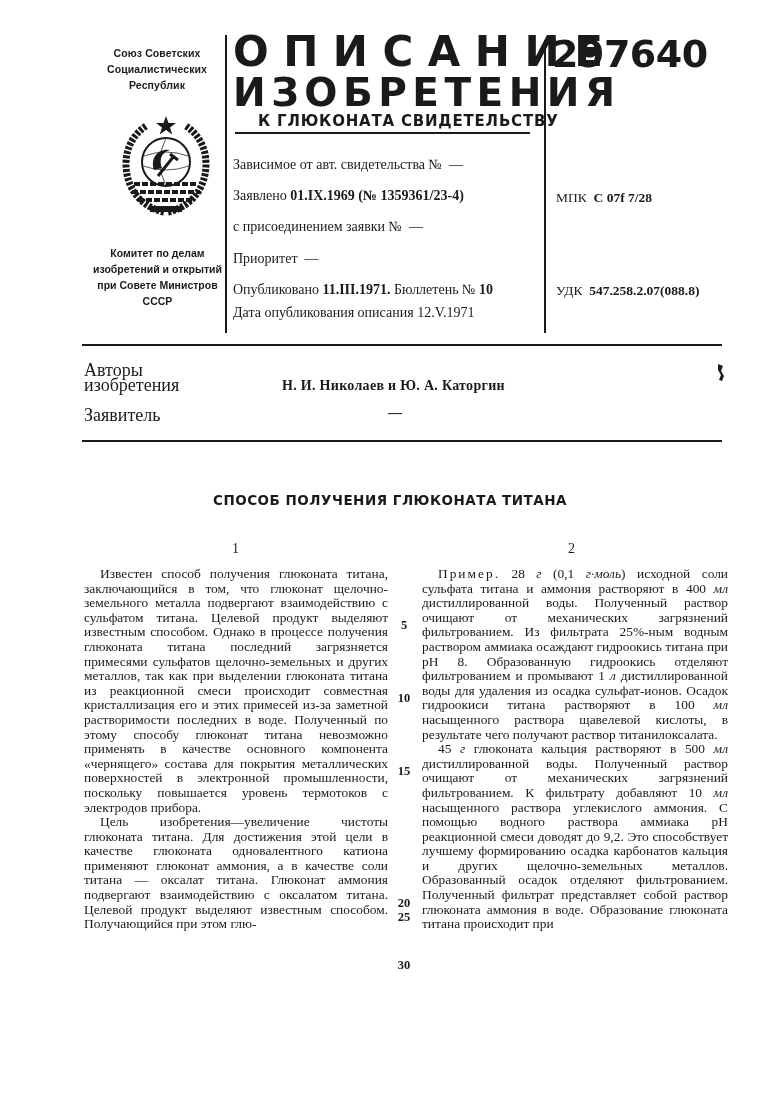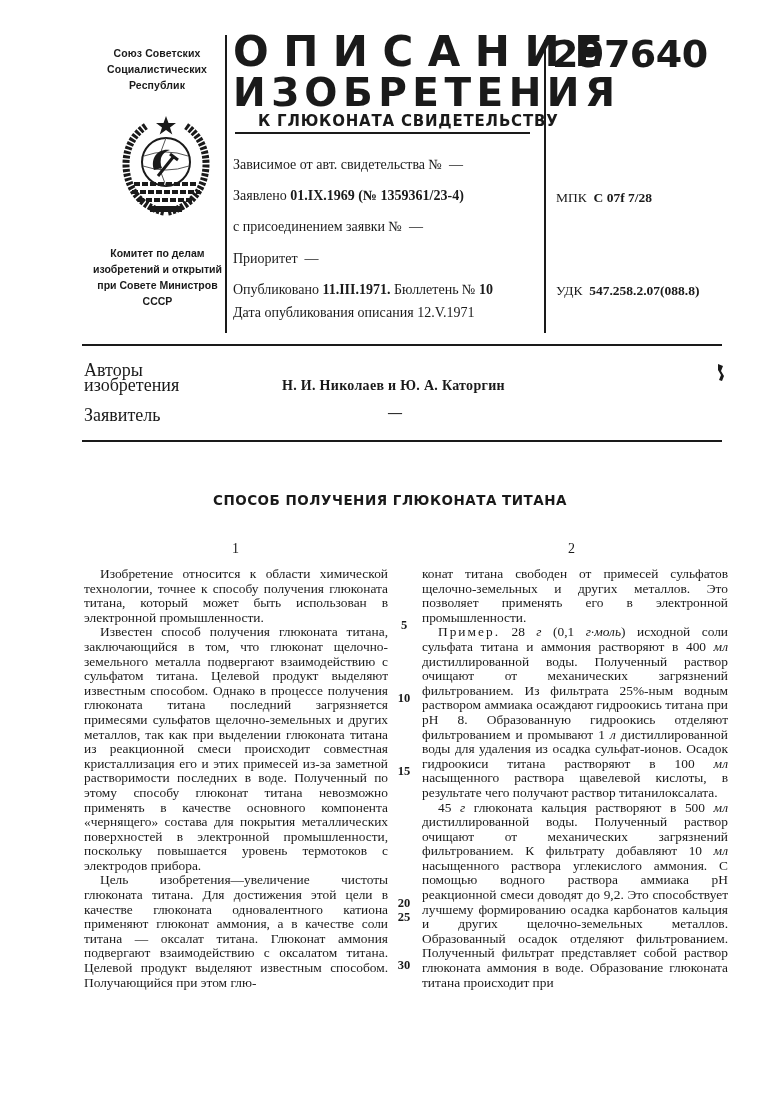--- a/index.html
+++ b/index.html
@@ -148,29 +148,27 @@
 </div>
 
 <div class="abs hrule" style="top:440px;"></div>
 
 <div class="abs doc-title">СПОСОБ ПОЛУЧЕНИЯ ГЛЮКОНАТА ТИТАНА</div>
 
 <div class="abs colnum" style="left:232px; top:541px;">1</div>
 <div class="abs colnum" style="left:568px; top:541px;">2</div>
 
 <div class="abs col col-left">
-  <p>Изобретение относится к области химической технологии, точнее к способу получения глюконата титана, который может быть использован в электронной промышленности.</p>
   <p>Известен способ получения глюконата титана, заключающийся в том, что глюконат щелочно-земельного металла подвергают взаимодействию с сульфатом титана. Целевой продукт выделяют известным способом. Однако в процессе получения глюконата титана последний загрязняется примесями сульфатов щелочно-земельных и других металлов, так как при выделении глюконата титана из реакционной смеси происходит совместная кристаллизация его и этих примесей из-за заметной растворимости последних в воде. Полученный по этому способу глюконат титана невозможно применять в качестве основного компонента «чернящего» состава для покрытия металлических поверхностей в электронной промышленности, поскольку повышается уровень термотоков с электродов прибора.</p>
   <p>Цель изобретения—увеличение чистоты глюконата титана. Для достижения этой цели в качестве глюконата одновалентного катиона применяют глюконат аммония, а в качестве соли титана — оксалат титана. Глюконат аммония подвергают взаимодействию с оксалатом титана. Целевой продукт выделяют известным способом. Получающийся при этом глю-</p>
 </div>
 
 <div class="abs gutter" style="top:618px;">5</div>
 <div class="abs gutter" style="top:691px;">10</div>
 <div class="abs gutter" style="top:764px;">15</div>
 <div class="abs gutter" style="top:883px;margin-top:13px;">20</div>
 <div class="abs gutter" style="top:910px;">25</div>
 <div class="abs gutter" style="top:958px;">30</div>
 
 <div class="abs col col-right">
-  <p class="noindent">конат титана свободен от примесей сульфатов щелочно-земельных и других металлов. Это позволяет применять его в электронной промышленности.</p>
   <p><span class="spaced">Пример.</span><span> 28 </span><span class="unit">г</span><span> (0,1 </span><span class="unit">г·моль</span><span>) исходной соли сульфата титана и аммония растворяют в 400 </span><span class="unit">мл</span><span> дистиллированной воды. Полученный раствор очищают от механических загрязнений фильтрованием. Из фильтрата 25%-ным водным раствором аммиака осаждают гидроокись титана при pH 8. Образованную гидроокись отделяют фильтрованием и промывают 1 </span><span class="unit">л</span><span> дистиллированной воды для удаления из осадка сульфат-ионов. Осадок гидроокиси титана растворяют в 100 </span><span class="unit">мл</span><span> насыщенного раствора щавелевой кислоты, в результате чего получают раствор титанилоксалата.</span></p>
   <p><span>45 </span><span class="unit">г</span><span> глюконата кальция растворяют в 500 </span><span class="unit">мл</span><span> дистиллированной воды. Полученный раствор очищают от механических загрязнений фильтрованием. К фильтрату добавляют 10 </span><span class="unit">мл</span><span> насыщенного раствора углекислого аммония. С помощью водного раствора аммиака pH реакционной смеси доводят до 9,2. Это способствует лучшему формированию осадка карбонатов кальция и других щелочно-земельных металлов. Образованный осадок отделяют фильтрованием. Полученный фильтрат представляет собой раствор глюконата аммония в воде. Образование глюконата титана происходит при</span></p>
 </div>
 
 </body></html>

